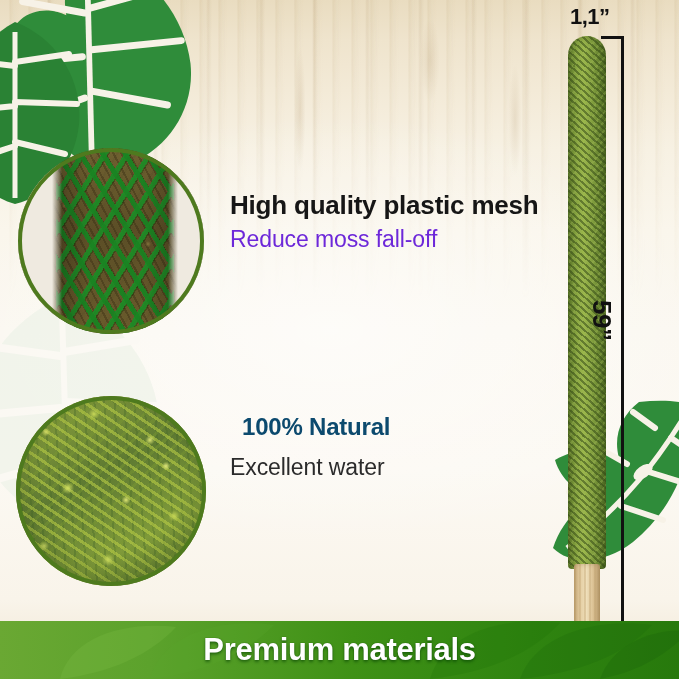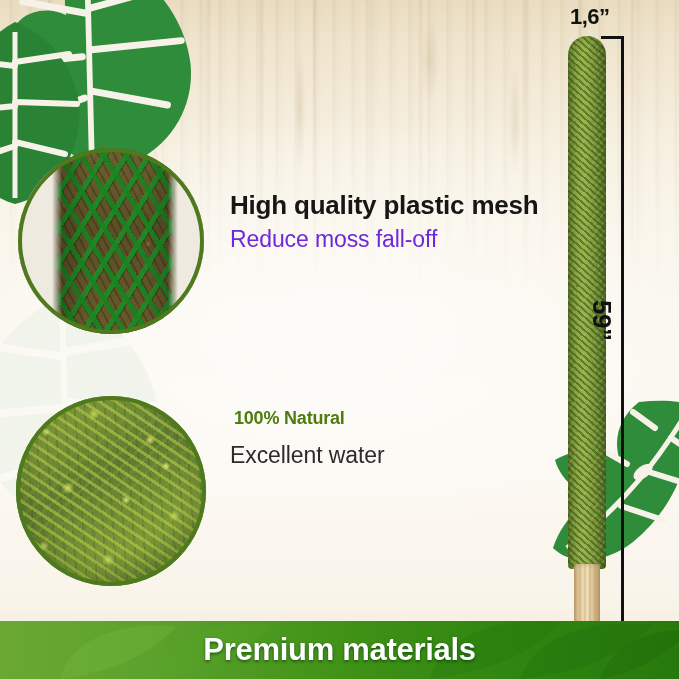--- a/index.html
+++ b/index.html
@@ -150,23 +150,23 @@
   
   .tblock{position:absolute;}
   #text-mesh{left:230px;top:190px;}
   #text-moss{left:230px;top:400px;}
   .t-head{
     font-weight:bold;color:#161616;
     font-size:26px;line-height:30px;letter-spacing:-.2px;
     margin:0;
   }
   .t-head-2{
-    font-weight:bold;color:#4d7c0f;
-    font-size:18px;line-height:29px;letter-spacing:-.2px;
-    margin:4px;
+    font-weight:bold;color:#0c4a6e;
+    font-size:24px;line-height:29px;letter-spacing:-.2px;
+    margin:12px;
   }
   .t-sub{
     color:#6d28d9;font-weight:400;
     font-size:23px;line-height:28px;letter-spacing:-.1px;
     margin:5px 0 0 0;
   }
   .t-sub2{
     color:#2b2b2b;font-weight:400;
     font-size:23px;line-height:28px;letter-spacing:-.1px;
     margin:8px 0 0 0;
@@ -300,21 +300,21 @@
   <div id="pole-wrap">
     <div class="pole-moss"></div>
     <div class="pole-stake"></div>
     <div class="pole-cap"></div>
   </div>
 
   <div id="dim-v-line"></div>
   <div id="dim-tick-top"></div>
   <div id="dim-tick-bot"></div>
 
-  <div id="label-width">1,6”</div>
+  <div id="label-width">1,1”</div>
   <div id="label-height">59”</div>
 
   <div id="banner">
     <svg class="banner-leaves" viewBox="0 0 679 58" preserveAspectRatio="none">
       <path d="M60 58 C70 18 120 0 176 6 C150 34 110 52 60 58 Z" fill="#7cbb46" opacity=".55"></path>
       <path d="M150 58 C160 16 216 -4 274 4 C246 32 204 52 150 58 Z" fill="#5aa52c" opacity=".5"></path>
       <path d="M430 58 C442 14 500 -6 560 2 C532 32 488 52 430 58 Z" fill="#1f7208" opacity=".55"></path>
       <path d="M520 58 C534 16 592 -4 652 4 C624 34 580 52 520 58 Z" fill="#19670a" opacity=".5"></path>
       <path d="M600 58 C612 22 656 6 690 10 C668 32 642 50 600 58 Z" fill="#145c08" opacity=".45"></path>
     </svg>

